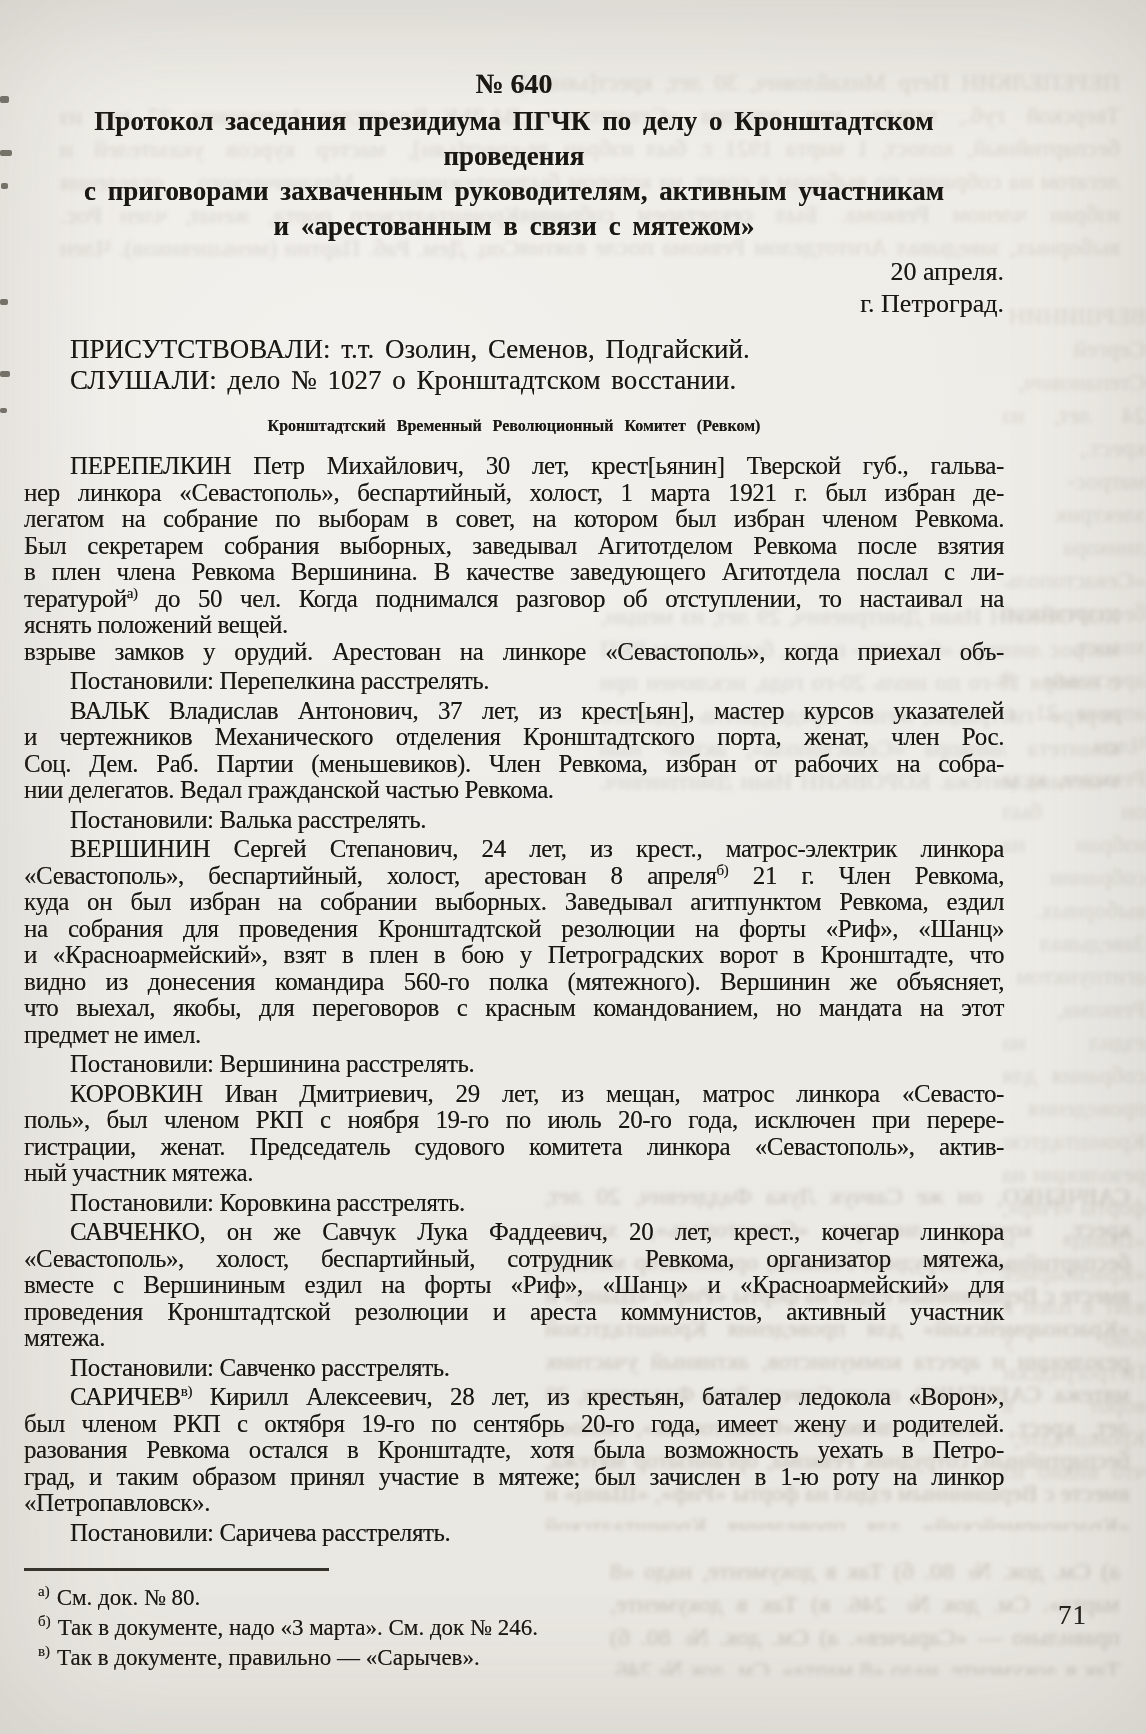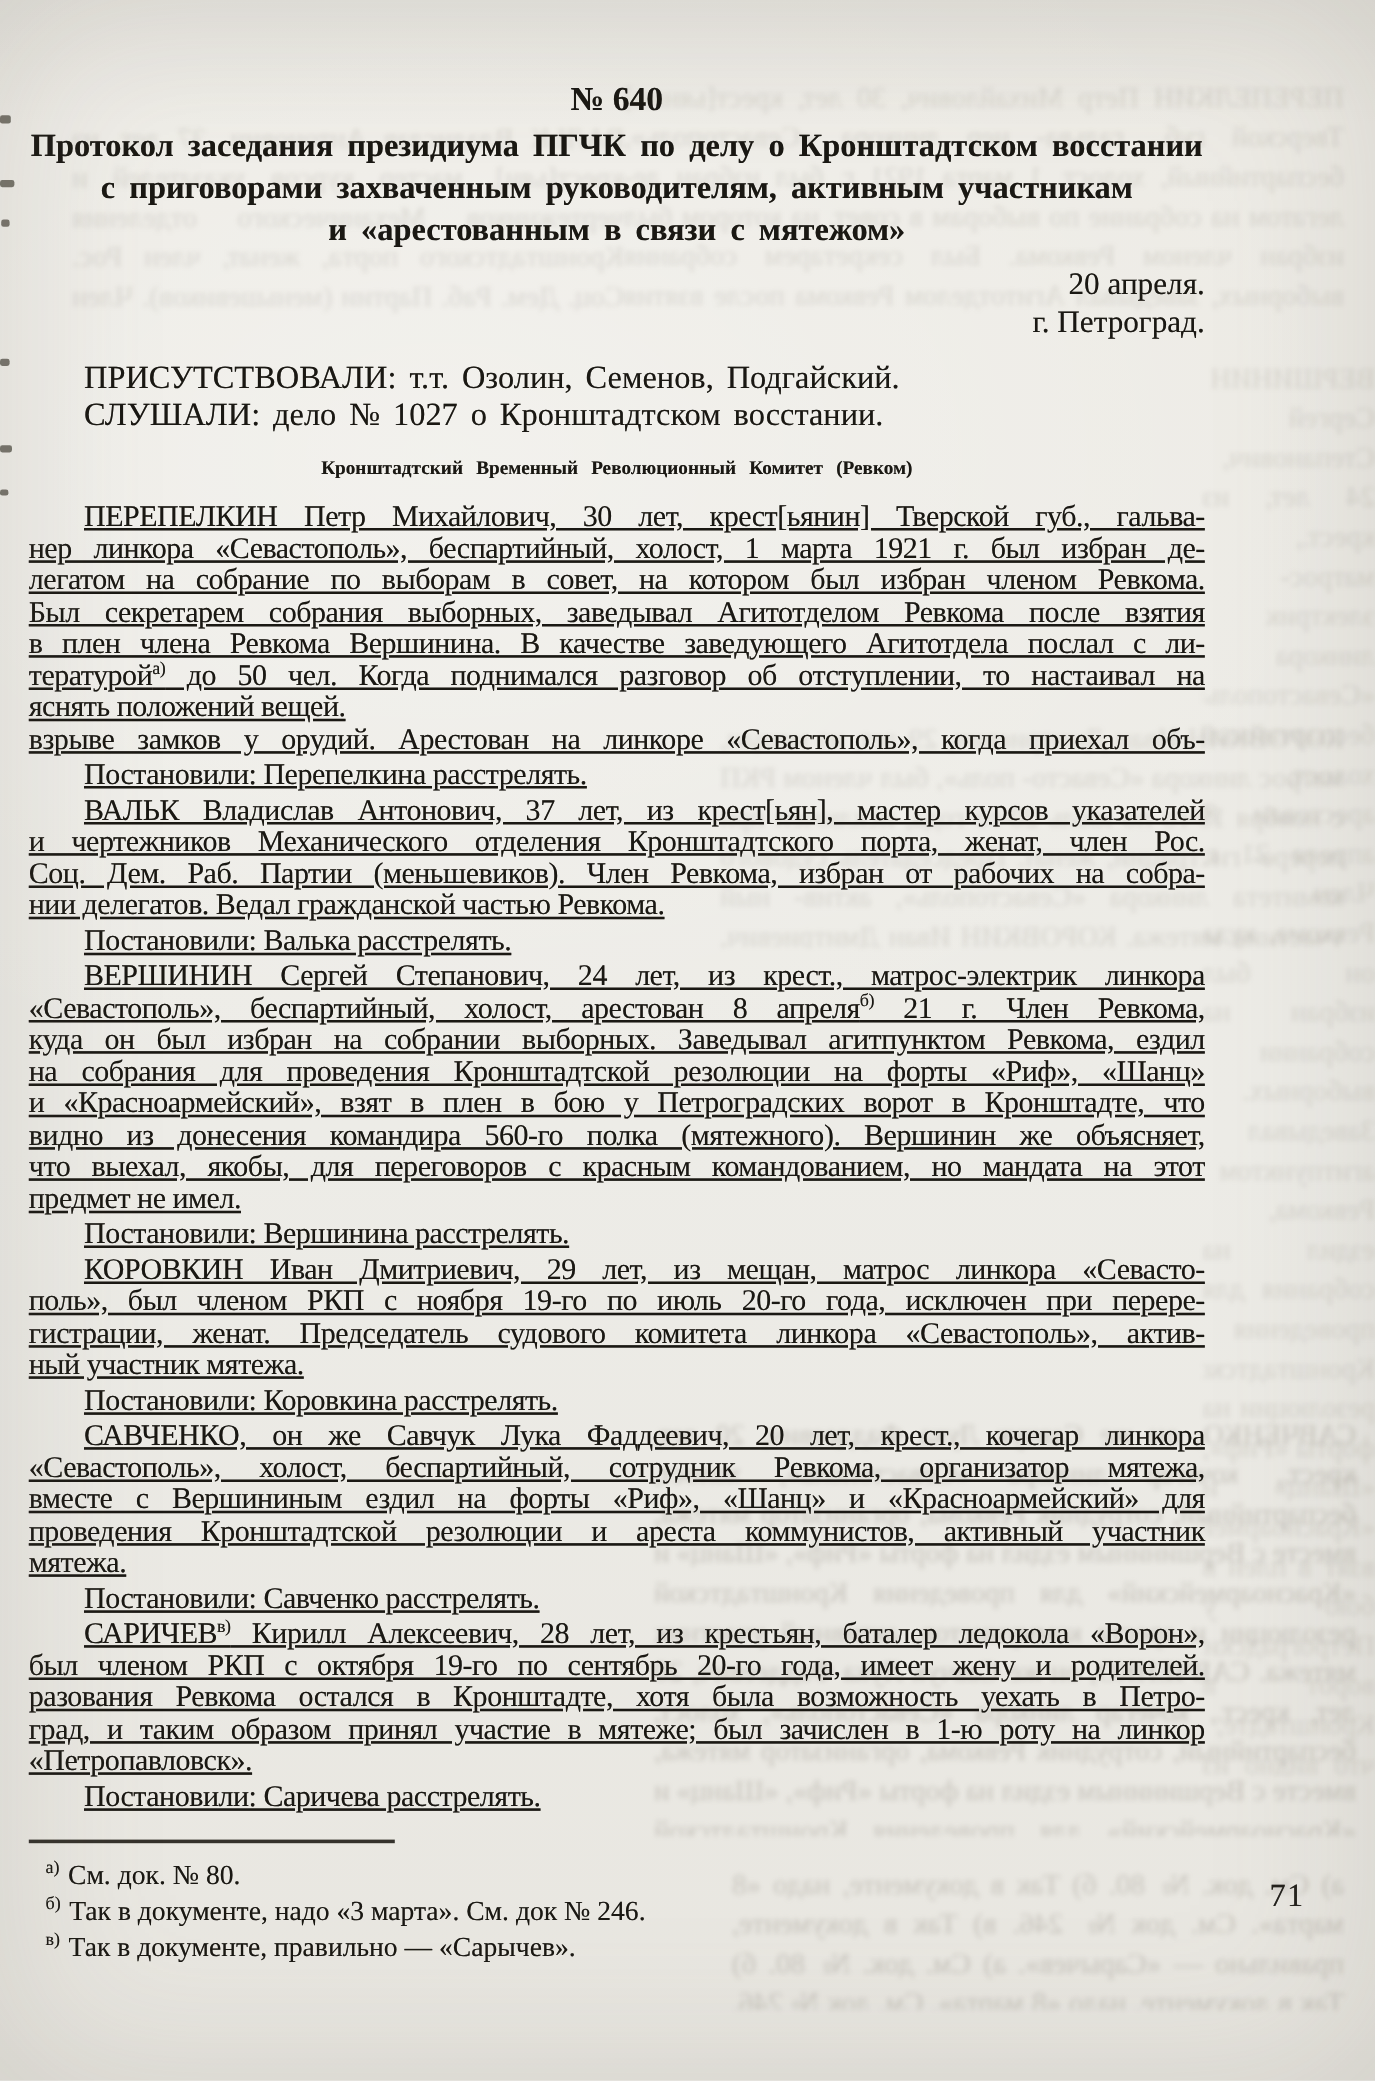--- a/index.html
+++ b/index.html
@@ -23,38 +23,38 @@
   }
   
   .doc-number{margin-top:68px;text-align:center;font-weight:bold;font-size:28px;line-height:32px;}
   .title-block{margin-top:4px;}
   .title-line{text-align:center;font-weight:bold;font-size:27px;line-height:35px;word-spacing:5px;}
   .dateline{margin-top:12px;text-align:right;font-size:26px;line-height:32px;}
   .present{margin-top:14px;}
   .present,.heard{font-size:27px;line-height:31px;text-indent:46px;word-spacing:4px;}
   .section-heading{margin-top:14px;text-align:center;font-weight:bold;font-size:16px;line-height:31px;word-spacing:7px;}
   
-  .doc-body{margin-top:12px;text-decoration:underline;}
+  .doc-body{margin-top:12px;}
   .para{margin-top:3px;}
   .ln{
     font-size:25px;line-height:26.5px;letter-spacing:-0.4px;
     text-align:justify;text-align-last:justify;
   }
   .ln.first{text-indent:46px;}
   .ln.last{text-align-last:left;}
   sup{font-size:.6em;line-height:0;vertical-align:super;}
   
   .footnote-rule{
     width:305px;border:0;border-top:3px solid #35322c;
     margin:22px 0 12px 0;height:0;
   }
   .fn{font-size:23px;line-height:30px;padding-left:14px;}
   .fn sup{font-size:15px;margin-right:7px;}
   .page-number{
-    position:absolute;left:1058px;top:1564px;
+    position:absolute;left:1058px;top:1600px;
     font-size:27px;letter-spacing:1px;color:#23211c;
     text-shadow:0 0 .5px rgba(25,22,16,.5);
   }
   
   .ghost{
     position:absolute;overflow:hidden;pointer-events:none;
     transform:scaleX(-1);filter:blur(2px);
     font-size:24px;line-height:33px;text-align:justify;
     color:rgba(108,102,90,.26);
   }
@@ -78,21 +78,21 @@
 <i class="edge-mark" style="left:1px;top:183px;width:7px;height:6px;"></i>
 <i class="edge-mark" style="left:0;top:299px;width:8px;height:6px;"></i>
 <i class="edge-mark" style="left:0;top:371px;width:10px;height:6px;"></i>
 <i class="edge-mark" style="left:0;top:408px;width:7px;height:5px;"></i>
 
 <div class="page-content">
 
   <header>
     <div class="doc-number">№ 640</div>
     <div class="title-block">
-      <div class="title-line">Протокол заседания президиума ПГЧК по делу о Кронштадтском восстании</div>
+      <div class="title-line">Протокол заседания президиума ПГЧК по делу о Кронштадтском проведения</div>
       <div class="title-line">с приговорами захваченным руководителям, активным участникам</div>
       <div class="title-line">и «арестованным в связи с мятежом»</div>
     </div>
     <div class="dateline">
       <div>20 апреля.</div>
       <div>г. Петроград.</div>
     </div>
     <div class="present">ПРИСУТСТВОВАЛИ: т.т. Озолин, Семенов, Подгайский.</div>
     <div class="heard">СЛУШАЛИ: дело № 1027 о Кронштадтском восстании.</div>
     <div class="section-heading">Кронштадтский Временный Революционный Комитет (Ревком)</div>

